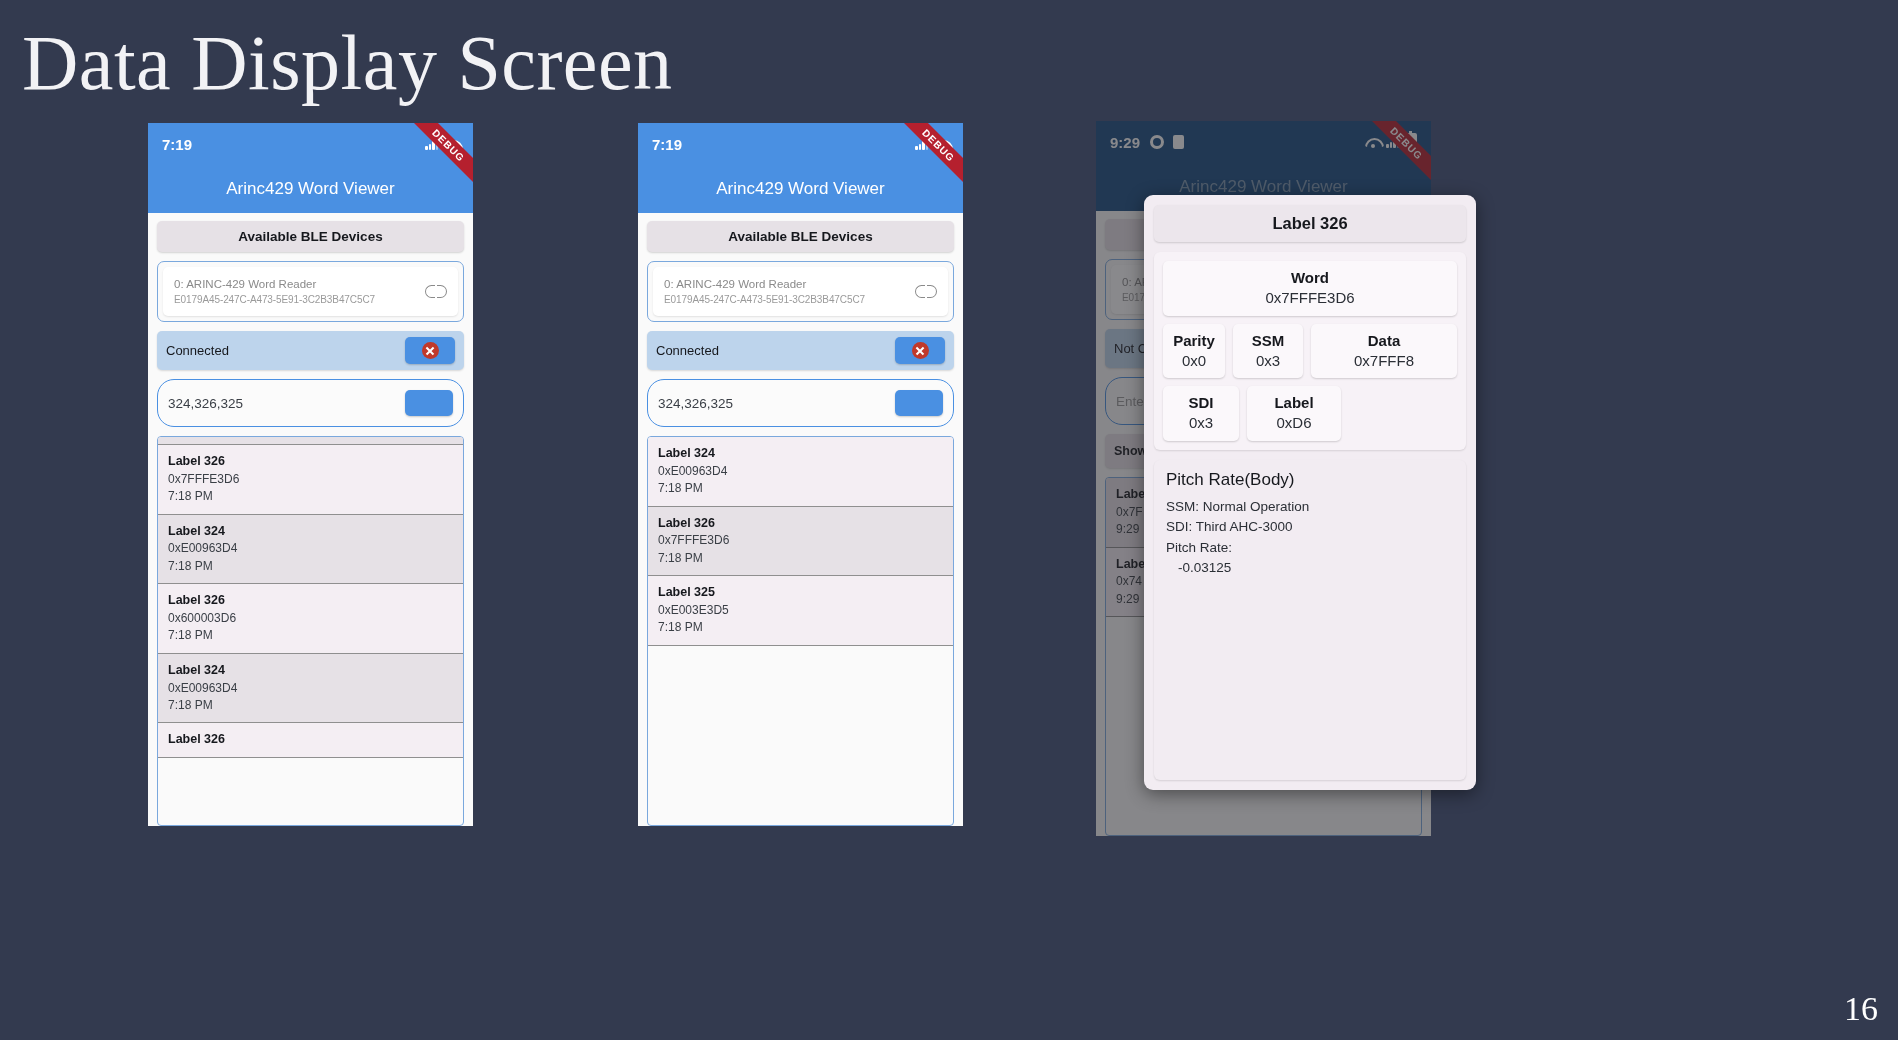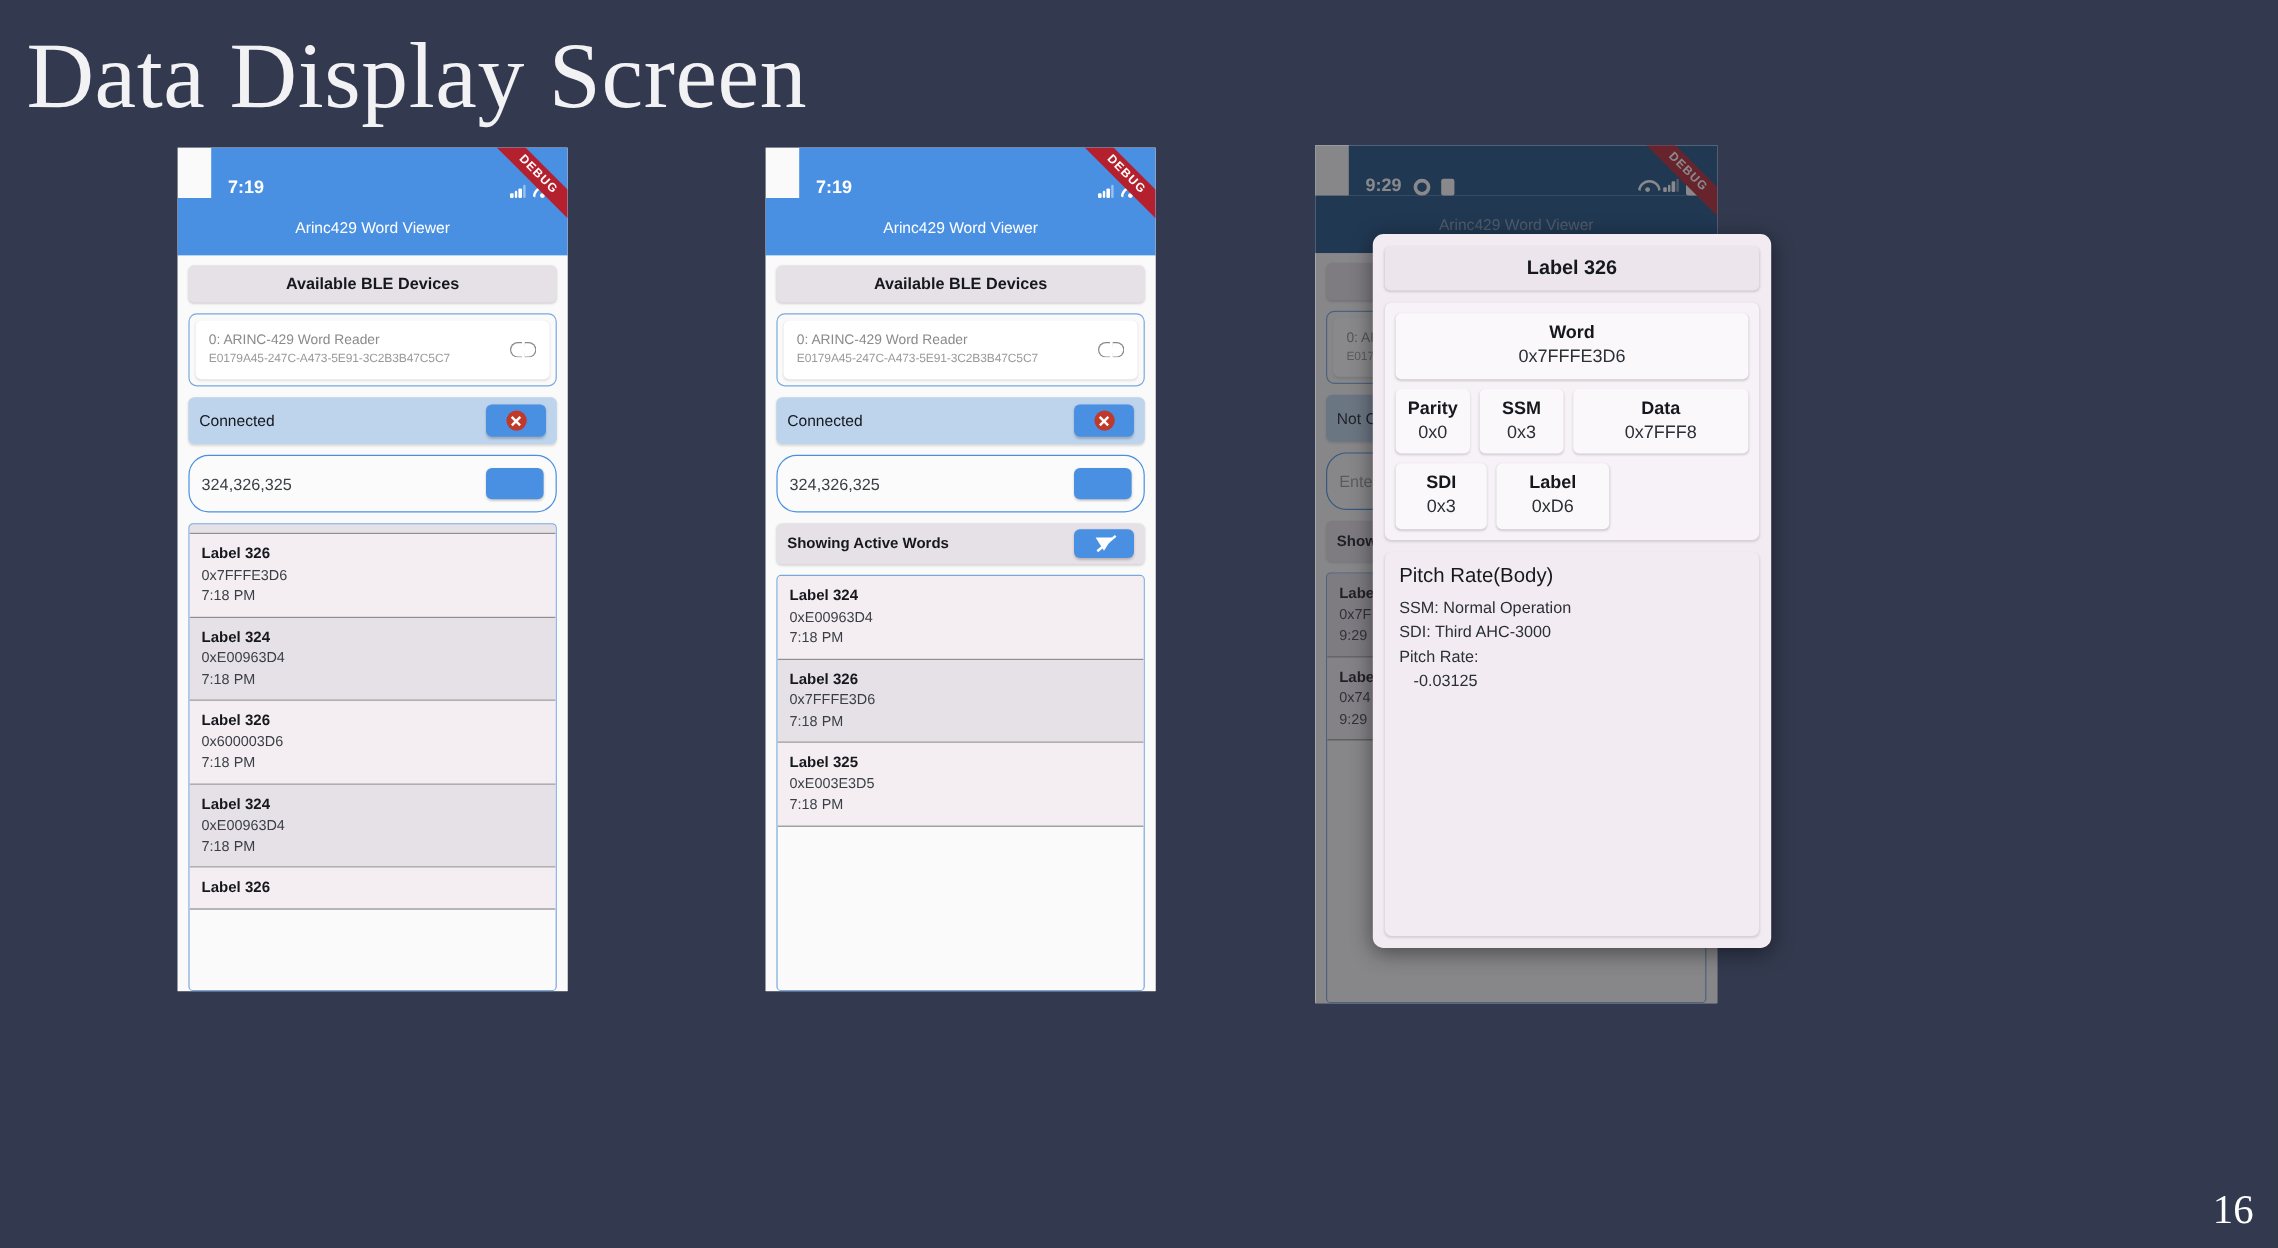--- a/index.html
+++ b/index.html
@@ -43,27 +43,26 @@
   }
   #phone1 { left: 148px; top: 123px; width: 325px; height: 703px; }
   #phone2 { left: 638px; top: 123px; width: 325px; height: 703px; }
   #phone3 { left: 1096px; top: 121px; width: 335px; height: 715px; }
 
   
   .statusbar {
     height: 42px;
     position: relative;
     display: flex;
-    align-items: flex-end;
+    align-items: center;
     padding: 0 14px;
     box-sizing: border-box;
     color: #ffffff;
     font-size: 15px;
     font-weight: bold;
-    margin-left: 28px;
   }
   .sb-blue { background: #4a90e2; }
   .sb-dark { background: #1a4d80; }
   .sb-time { flex: 0 0 auto; }
   .sb-right { margin-left: auto; display: flex; align-items: center; gap: 6px; }
 
   .ic-sig { display:inline-block; width:13px; height:11px; position:relative; }
   .ic-sig i { position:absolute; bottom:0; width:2.5px; background:#ffffff; border-radius:1px; }
   .ic-sig i:nth-child(1){ left:0; height:4px; }
   .ic-sig i:nth-child(2){ left:3.5px; height:6px; }
@@ -118,21 +117,21 @@
     left: -8px;
     top: 14px;
   }
 
   
   .appbar {
     height: 48px;
     display: flex;
     align-items: center;
     justify-content: center;
-    font-size: 13px;
+    font-size: 17px;
     color: #ffffff;
   }
   .ab-blue { background: #4a90e2; }
   .ab-dark { background: #1a4d80; color: #7f9ab3; }
 
   
   .appbody {
     padding: 8px 9px 0 9px;
     box-sizing: border-box;
     background: #fafafa;
@@ -445,26 +444,20 @@
       <div class="btn-disconnect">
         <span class="ic-stop"></span>
       </div>
     </div>
 
     <div class="filter-box">
       <span class="filter-value">324,326,325</span>
       <div class="btn-search"></div>
     </div>
 
-    <div class="showing-row">
-      <span class="showing-text">Showing Active Words</span>
-      <div class="btn-filter">
-        <span class="ic-funnel ic-funnel-off"></span>
-      </div>
-    </div>
 
     <div class="wordlist">
       <div class="word-item norm">
         <div class="word-label">Label 324</div>
         <div class="word-hex">0xE00963D4</div>
         <div class="word-time">7:18 PM</div>
       </div>
       <div class="word-item alt">
         <div class="word-label">Label 326</div>
         <div class="word-hex">0x7FFFE3D6</div>

